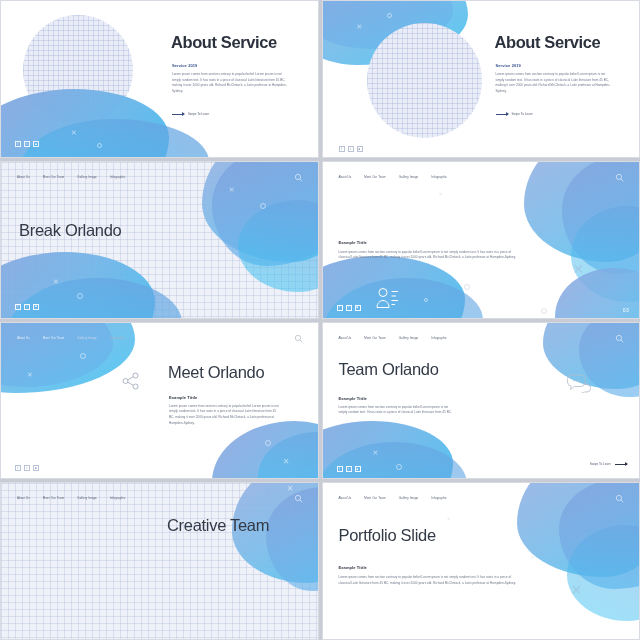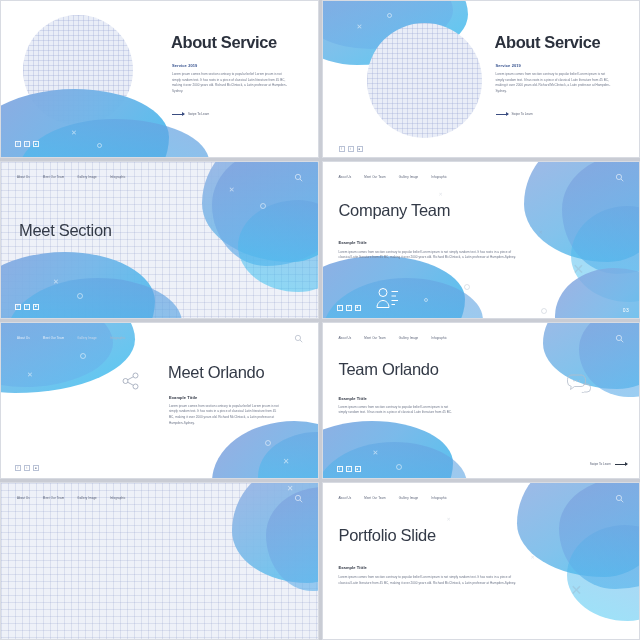--- a/index.html
+++ b/index.html
@@ -196,21 +196,21 @@
       <span>Gallery Image</span>
       <span>Infographic</span>
     </nav>
     <div class="searchico" style="filter:none;">
       <svg viewBox="0 0 24 24" fill="none" stroke="#ffffff" stroke-width="2">
         <circle cx="10.5" cy="10.5" r="7"></circle>
           <line x1="16" y1="16" x2="22" y2="22"></line>
       </svg>
     </div>
 
-    <h1 class="headline" style="left:18px;top:60px;">Meet Section</h1>
+    <h1 class="headline" style="left:18px;top:60px;">Break Orlando</h1>
 
     <div class="social dk" style="left:14px;bottom:8px;">
       <b>f</b>
       <b>t</b>
       <b>■</b>
     </div>
   </div>
 
   <div class="slide">
     <div class="blob b-b" style="right:-30px;top:-26px;width:145px;height:126px;border-radius:46% 54% 42% 58% / 54% 46% 54% 46%;opacity:.92;"></div>
@@ -234,21 +234,20 @@
       <span>Gallery Image</span>
       <span>Infographic</span>
     </nav>
     <div class="searchico">
       <svg viewBox="0 0 24 24" fill="none" stroke="#ffffff" stroke-width="2">
         <circle cx="10.5" cy="10.5" r="7"></circle>
           <line x1="16" y1="16" x2="22" y2="22"></line>
       </svg>
     </div>
 
-    <h1 class="headline" style="left:16px;top:40px;">Company Team</h1>
     <div class="subttl dark" style="left:16px;top:78px;">Example Tittle</div>
     <p class="body" style="left:16px;top:88px;width:178px;">Lorem ipsum comes from section contrary to popular belief Lorem ipsum is not simply random text. It has roots in a piece of classical Latin literature from 45 BC, making it over 2000 years old. Richard McClintock, a Latin professor at Hampden-Sydney.</p>
 
     <div class="lineicon" style="left:52px;bottom:8px;width:26px;height:24px;">
       <svg viewBox="0 0 52 46" fill="none" stroke="#ffffff" stroke-width="2">
         <circle cx="16" cy="12" r="8"></circle>
         <path d="M4 42c0-8 5.4-14 12-14s12 6 12 14z"></path>
         <line x1="33" y1="10" x2="46" y2="10"></line>
         <line x1="33" y1="19" x2="42" y2="19"></line>
         <line x1="33" y1="28" x2="46" y2="28"></line>
@@ -371,20 +370,21 @@
       <span>Gallery Image</span>
       <span>Infographic</span>
     </nav>
     <div class="searchico">
       <svg viewBox="0 0 24 24" fill="none" stroke="#ffffff" stroke-width="2">
         <circle cx="10.5" cy="10.5" r="7"></circle>
           <line x1="16" y1="16" x2="22" y2="22"></line>
       </svg>
     </div>
 
+    <h1 class="headline" style="left:166px;top:34px;">Creative Team</h1>
   </div>
 
   <div class="slide">
     <div class="blob b-b" style="right:-28px;top:-28px;width:150px;height:122px;border-radius:46% 54% 42% 58% / 56% 44% 56% 44%;opacity:.92;"></div>
     <div class="blob b-d" style="right:-48px;top:-6px;width:128px;height:112px;border-radius:54% 46% 56% 44% / 46% 56% 44% 54%;opacity:.68;"></div>
     <div class="blob b-c" style="right:-40px;top:42px;width:112px;height:96px;border-radius:52% 48% 46% 54% / 52% 48% 52% 48%;opacity:.5;"></div>
 
     <div class="xmark gray" style="left:124px;top:34px;font-size:5px;">✕</div>
     <div class="xmark gray" style="left:208px;top:72px;font-size:5px;">✕</div>
     <div class="xmark gray" style="left:248px;top:100px;font-size:14px;">✕</div>

